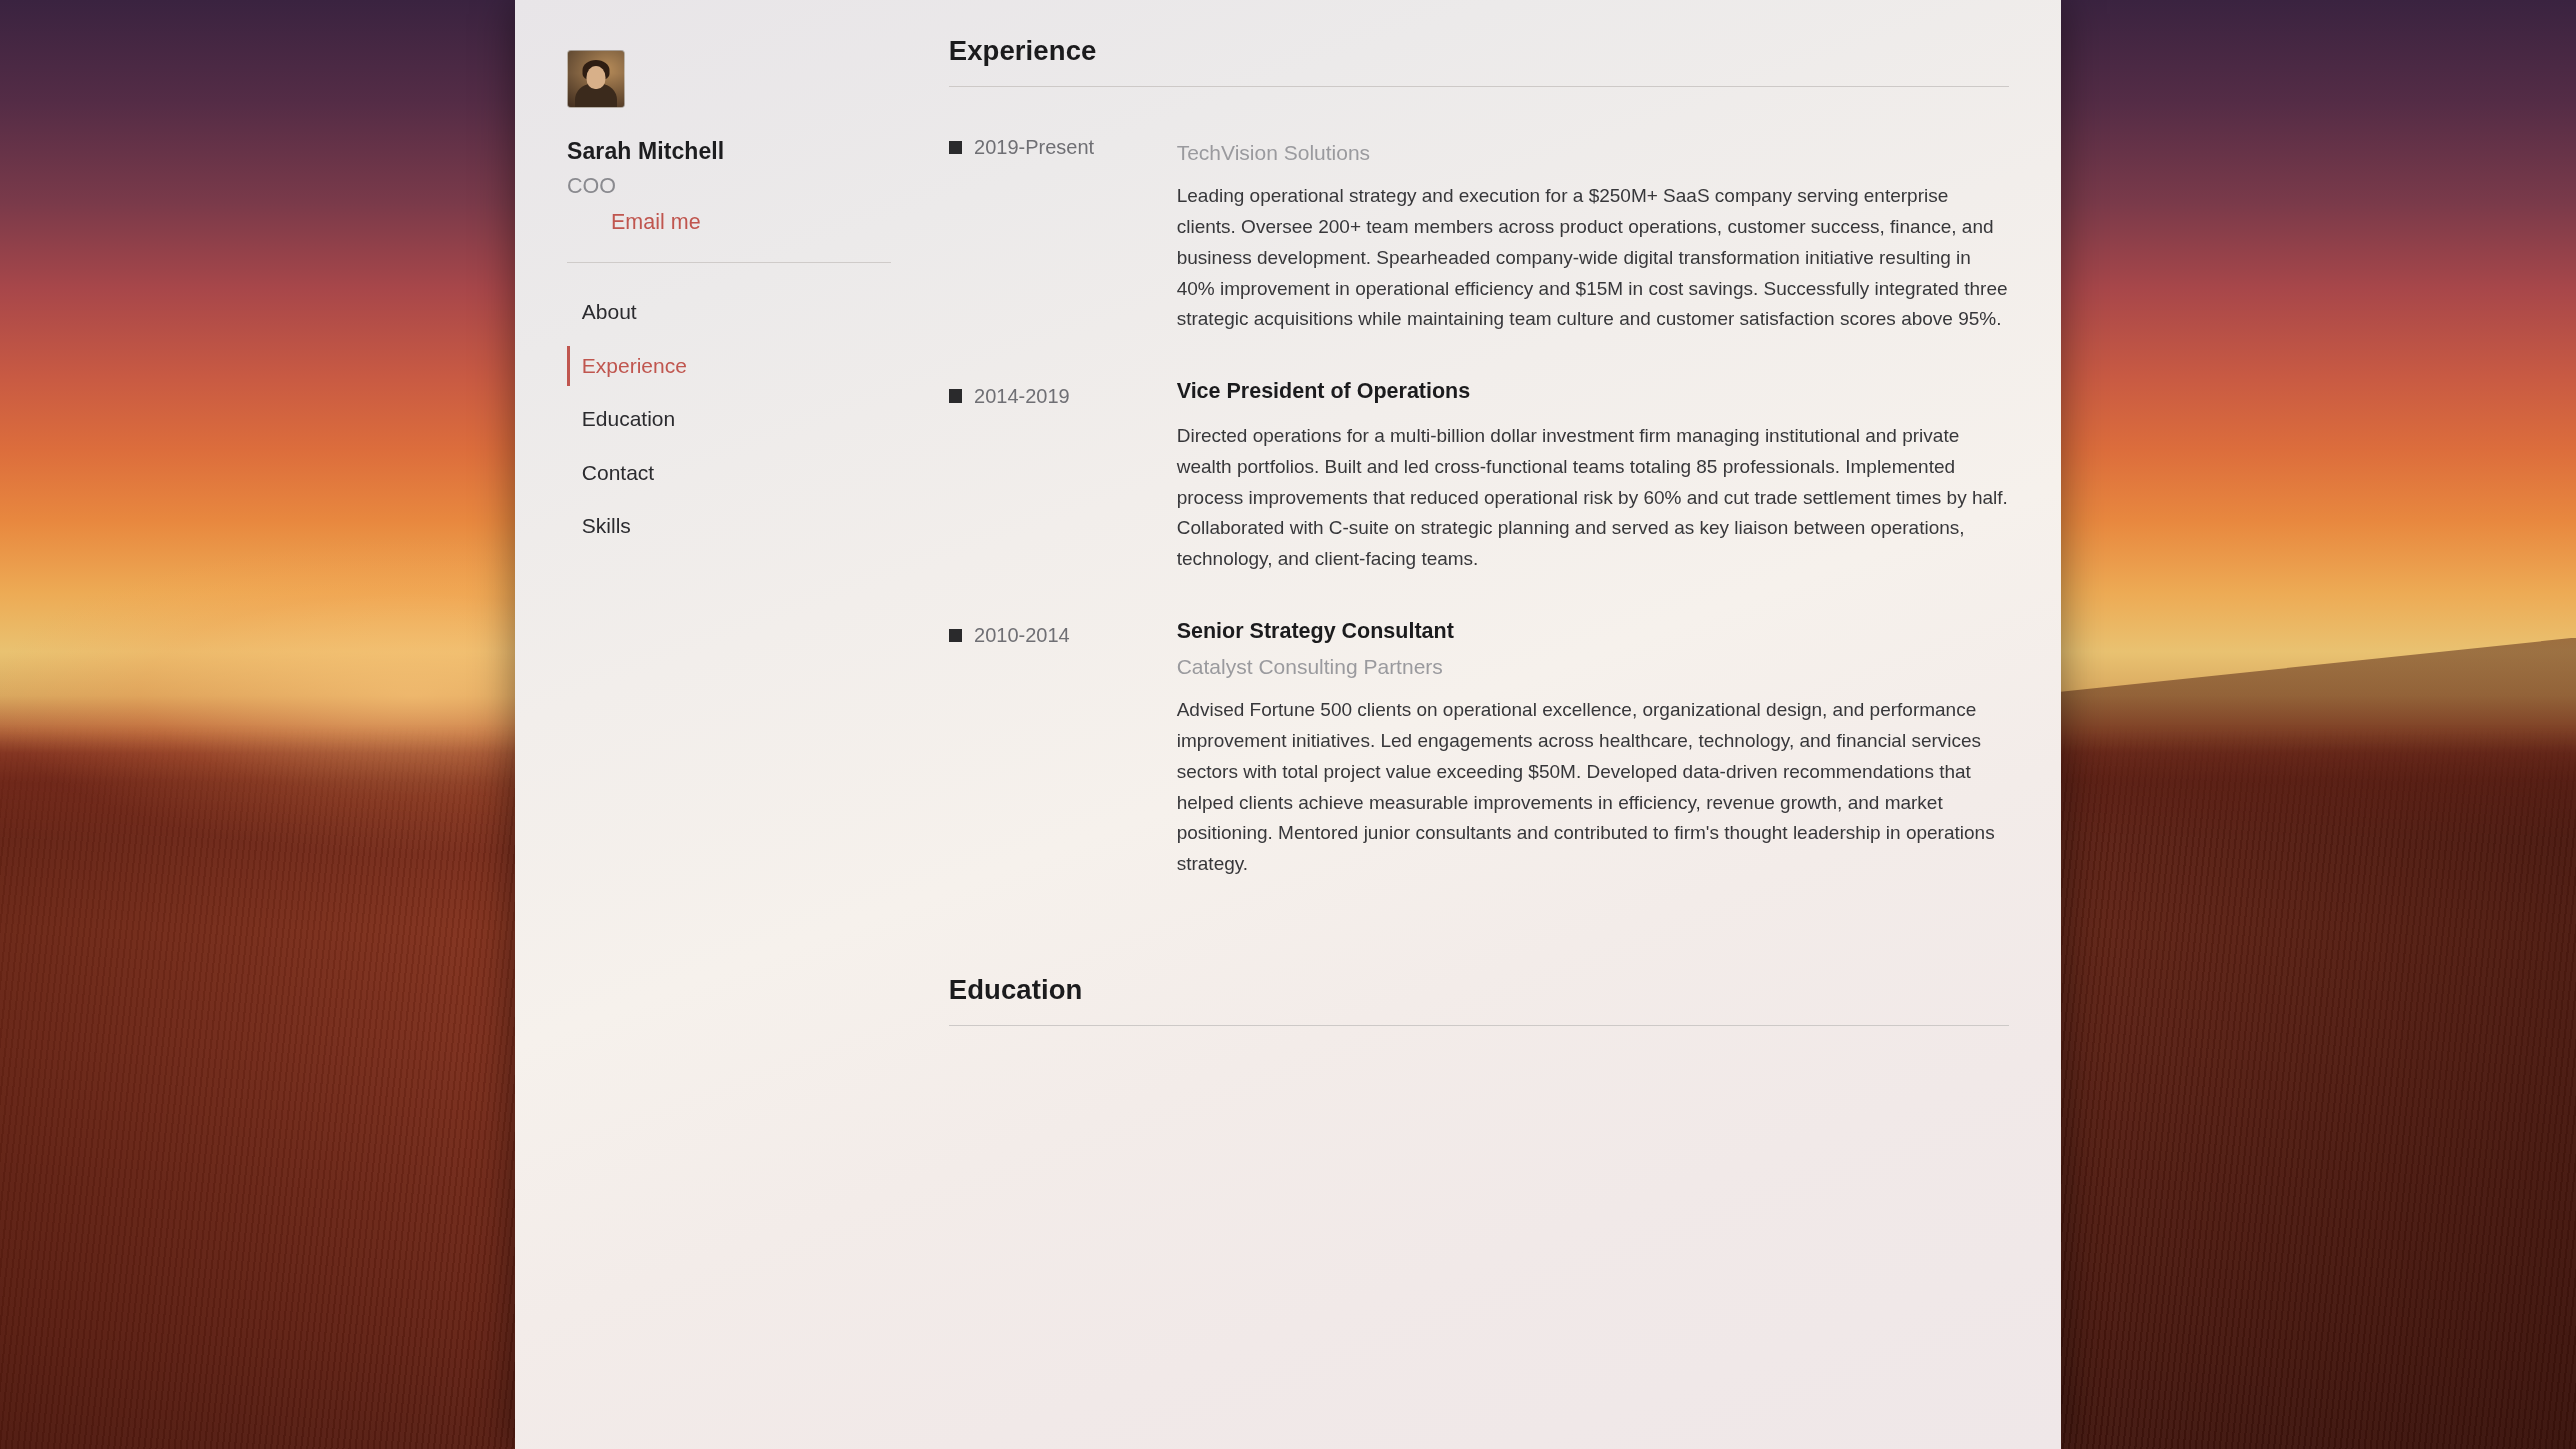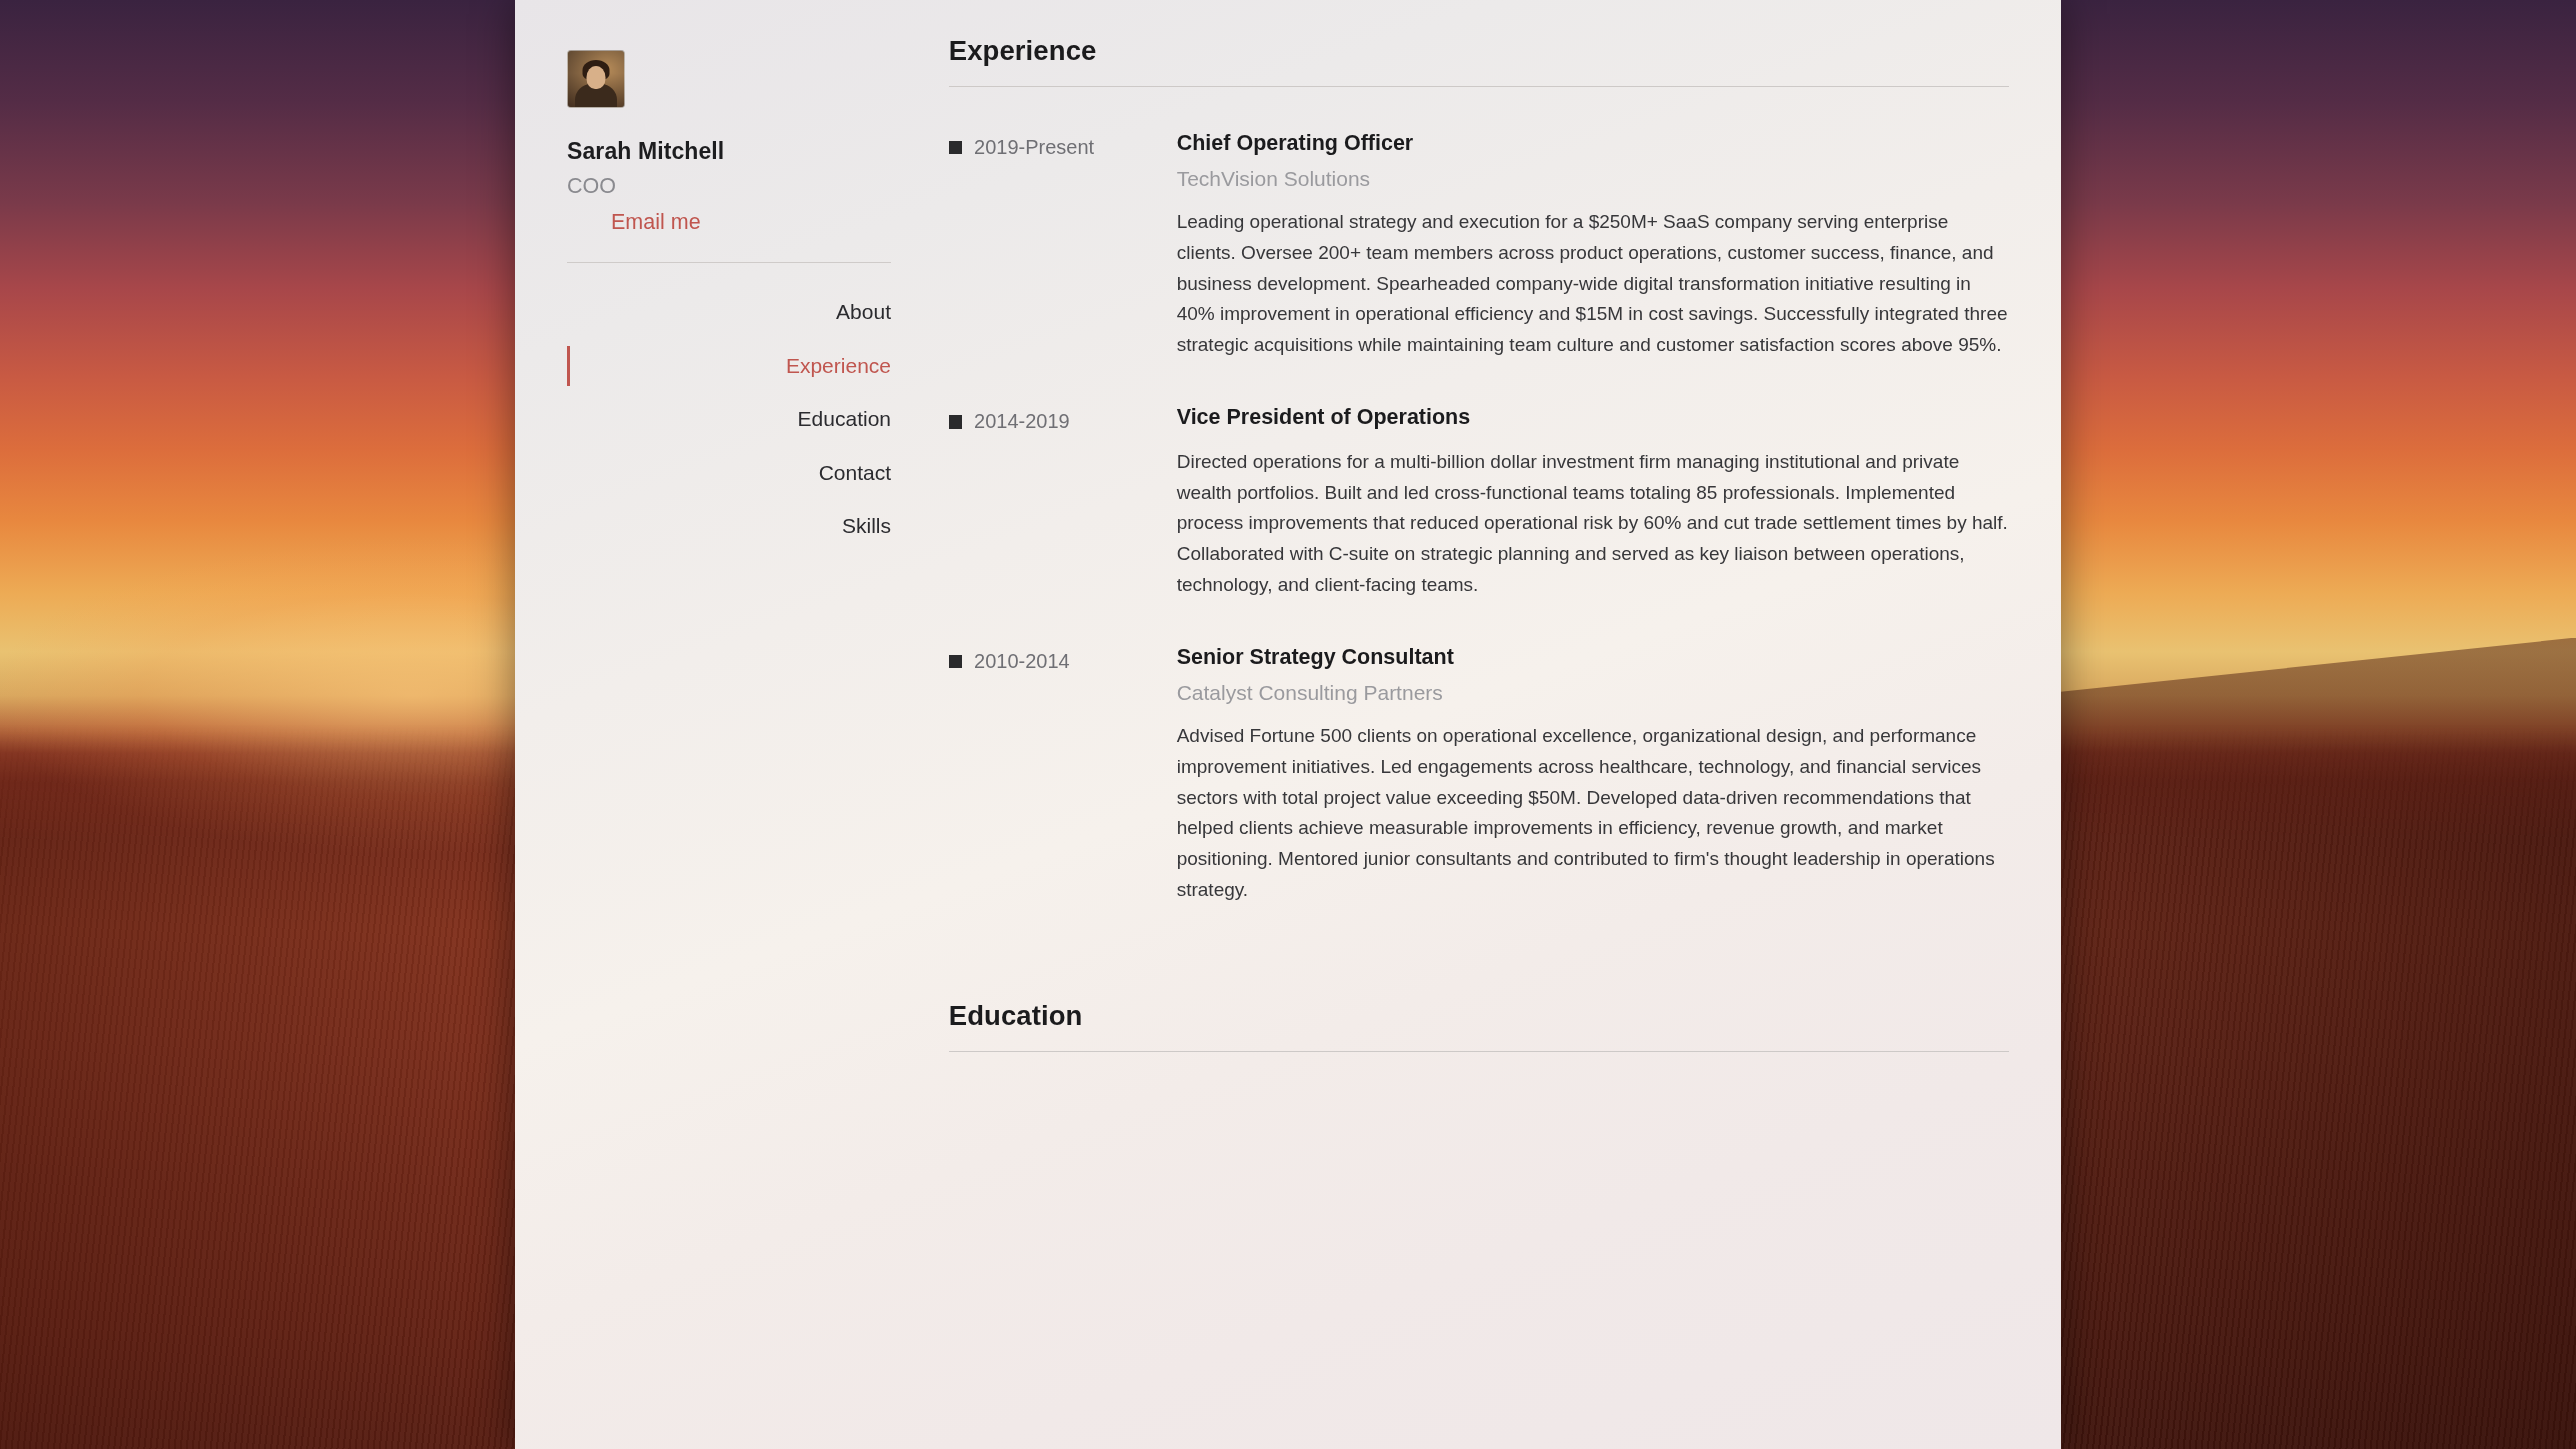--- a/index.html
+++ b/index.html
@@ -181,21 +181,20 @@
     margin-top: 23px;
   }
   .nav-item {
     display: block;
     position: relative;
     padding: 14.8px 0 14.8px 14.8px;
     font-size: 21px;
     color: #2b2b2f;
     text-decoration: none;
     cursor: pointer;
-    text-align: right;
   }
   .nav-item.active {
     color: #c0564f;
   }
   .nav-item.active::before {
     content: "";
     position: absolute;
     left: 0;
     top: 6.7px;
     bottom: 6.7px;
@@ -310,21 +309,20 @@
 
       <h1 class="section-title">Experience</h1>
       <div class="section-rule"></div>
 
       <section class="entry">
         <div class="meta">
           <span class="bullet-square"></span>
           <span class="period">2019-Present</span>
         </div>
         <div class="body">
-          <div class="job-title">Chief Operating Officer</div>
           <div class="org">TechVision Solutions</div>
           <p class="desc">Leading operational strategy and execution for a $250M+ SaaS company serving enterprise clients. Oversee 200+ team members across product operations, customer success, finance, and business development. Spearheaded company-wide digital transformation initiative resulting in 40% improvement in operational efficiency and $15M in cost savings. Successfully integrated three strategic acquisitions while maintaining team culture and customer satisfaction scores above 95%.</p>
         </div>
       </section>
 
       <section class="entry">
         <div class="meta">
           <span class="bullet-square"></span>
           <span class="period">2014-2019</span>
         </div>

